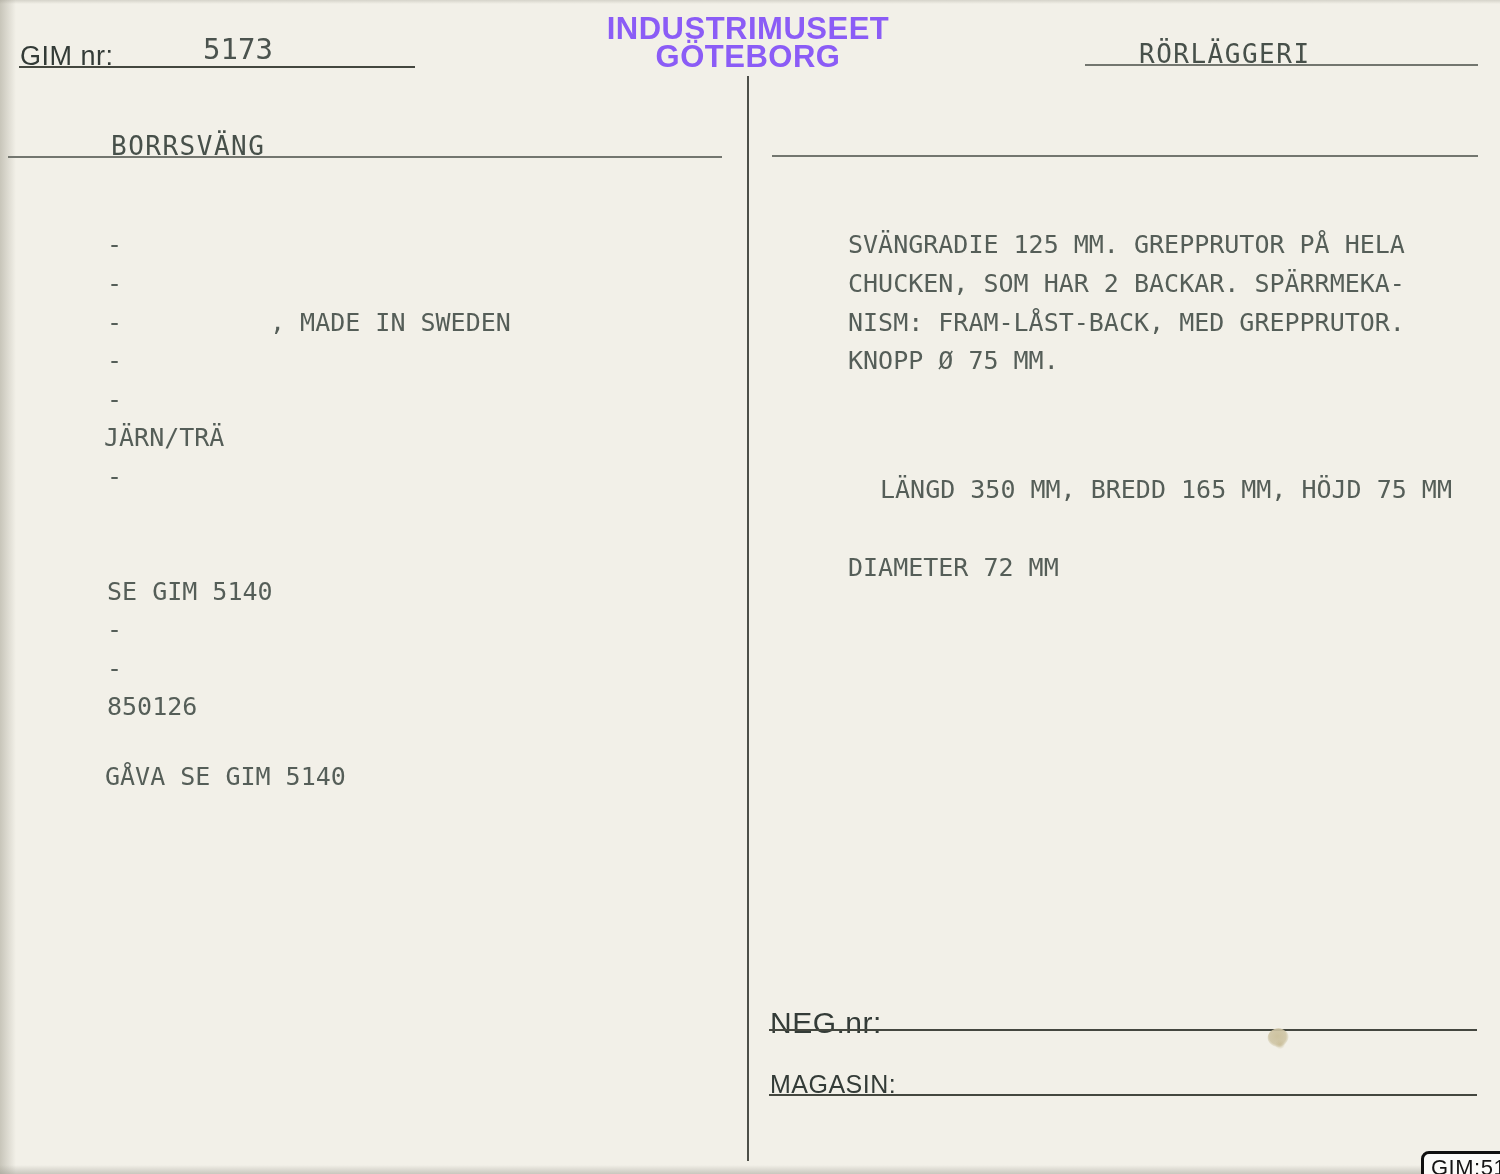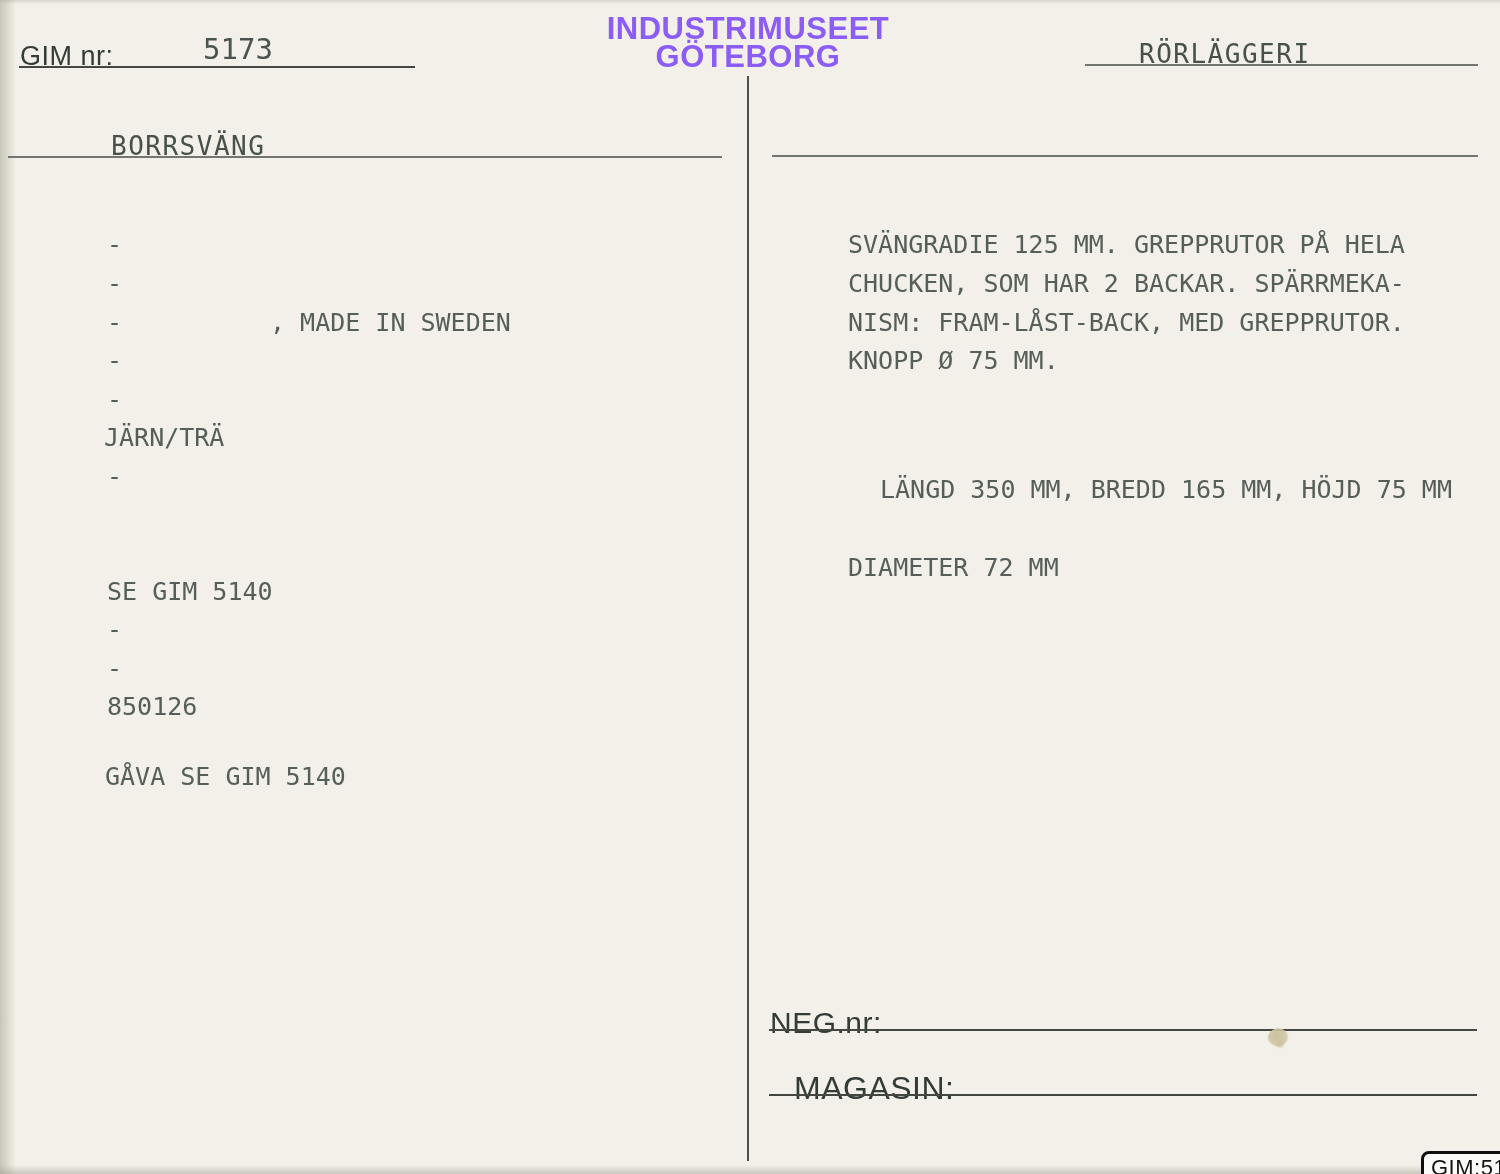--- a/index.html
+++ b/index.html
@@ -136,21 +136,21 @@
   <span class="abs type" style="left:848px;top:269px;">CHUCKEN, SOM HAR 2 BACKAR. SPÄRRMEKA-</span>
   <span class="abs type" style="left:848px;top:308px;">NISM: FRAM-LÅST-BACK, MED GREPPRUTOR.</span>
   <span class="abs type" style="left:848px;top:346px;">KNOPP Ø 75 MM.</span>
 
   <span class="abs type" style="left:880px;top:475px;">LÄNGD 350 MM, BREDD 165 MM, HÖJD 75 MM</span>
   <span class="abs type" style="left:848px;top:513px;margin-top:40px;">DIAMETER 72 MM</span>
 
   <span class="abs print" style="left:770px;top:1006px;font-size:30px;">NEG.nr:</span>
   <div class="hline dark" style="left:769px;top:1029px;width:708px;height:1.6px;"></div>
 
-  <span class="abs print" style="left:770px;top:1070px;font-size:32px;margin-left:24px;">MAGASIN:</span>
+  <span class="abs print" style="left:770px;top:1070px;font-size:25px;">MAGASIN:</span>
   <div class="hline dark" style="left:769px;top:1094px;width:708px;height:1.6px;"></div>
 
   <div class="stain"></div>
   <div class="stain2"></div>
 
   <div class="badge">GIM:5173</div>
 
 </div>
 
 </body></html>

